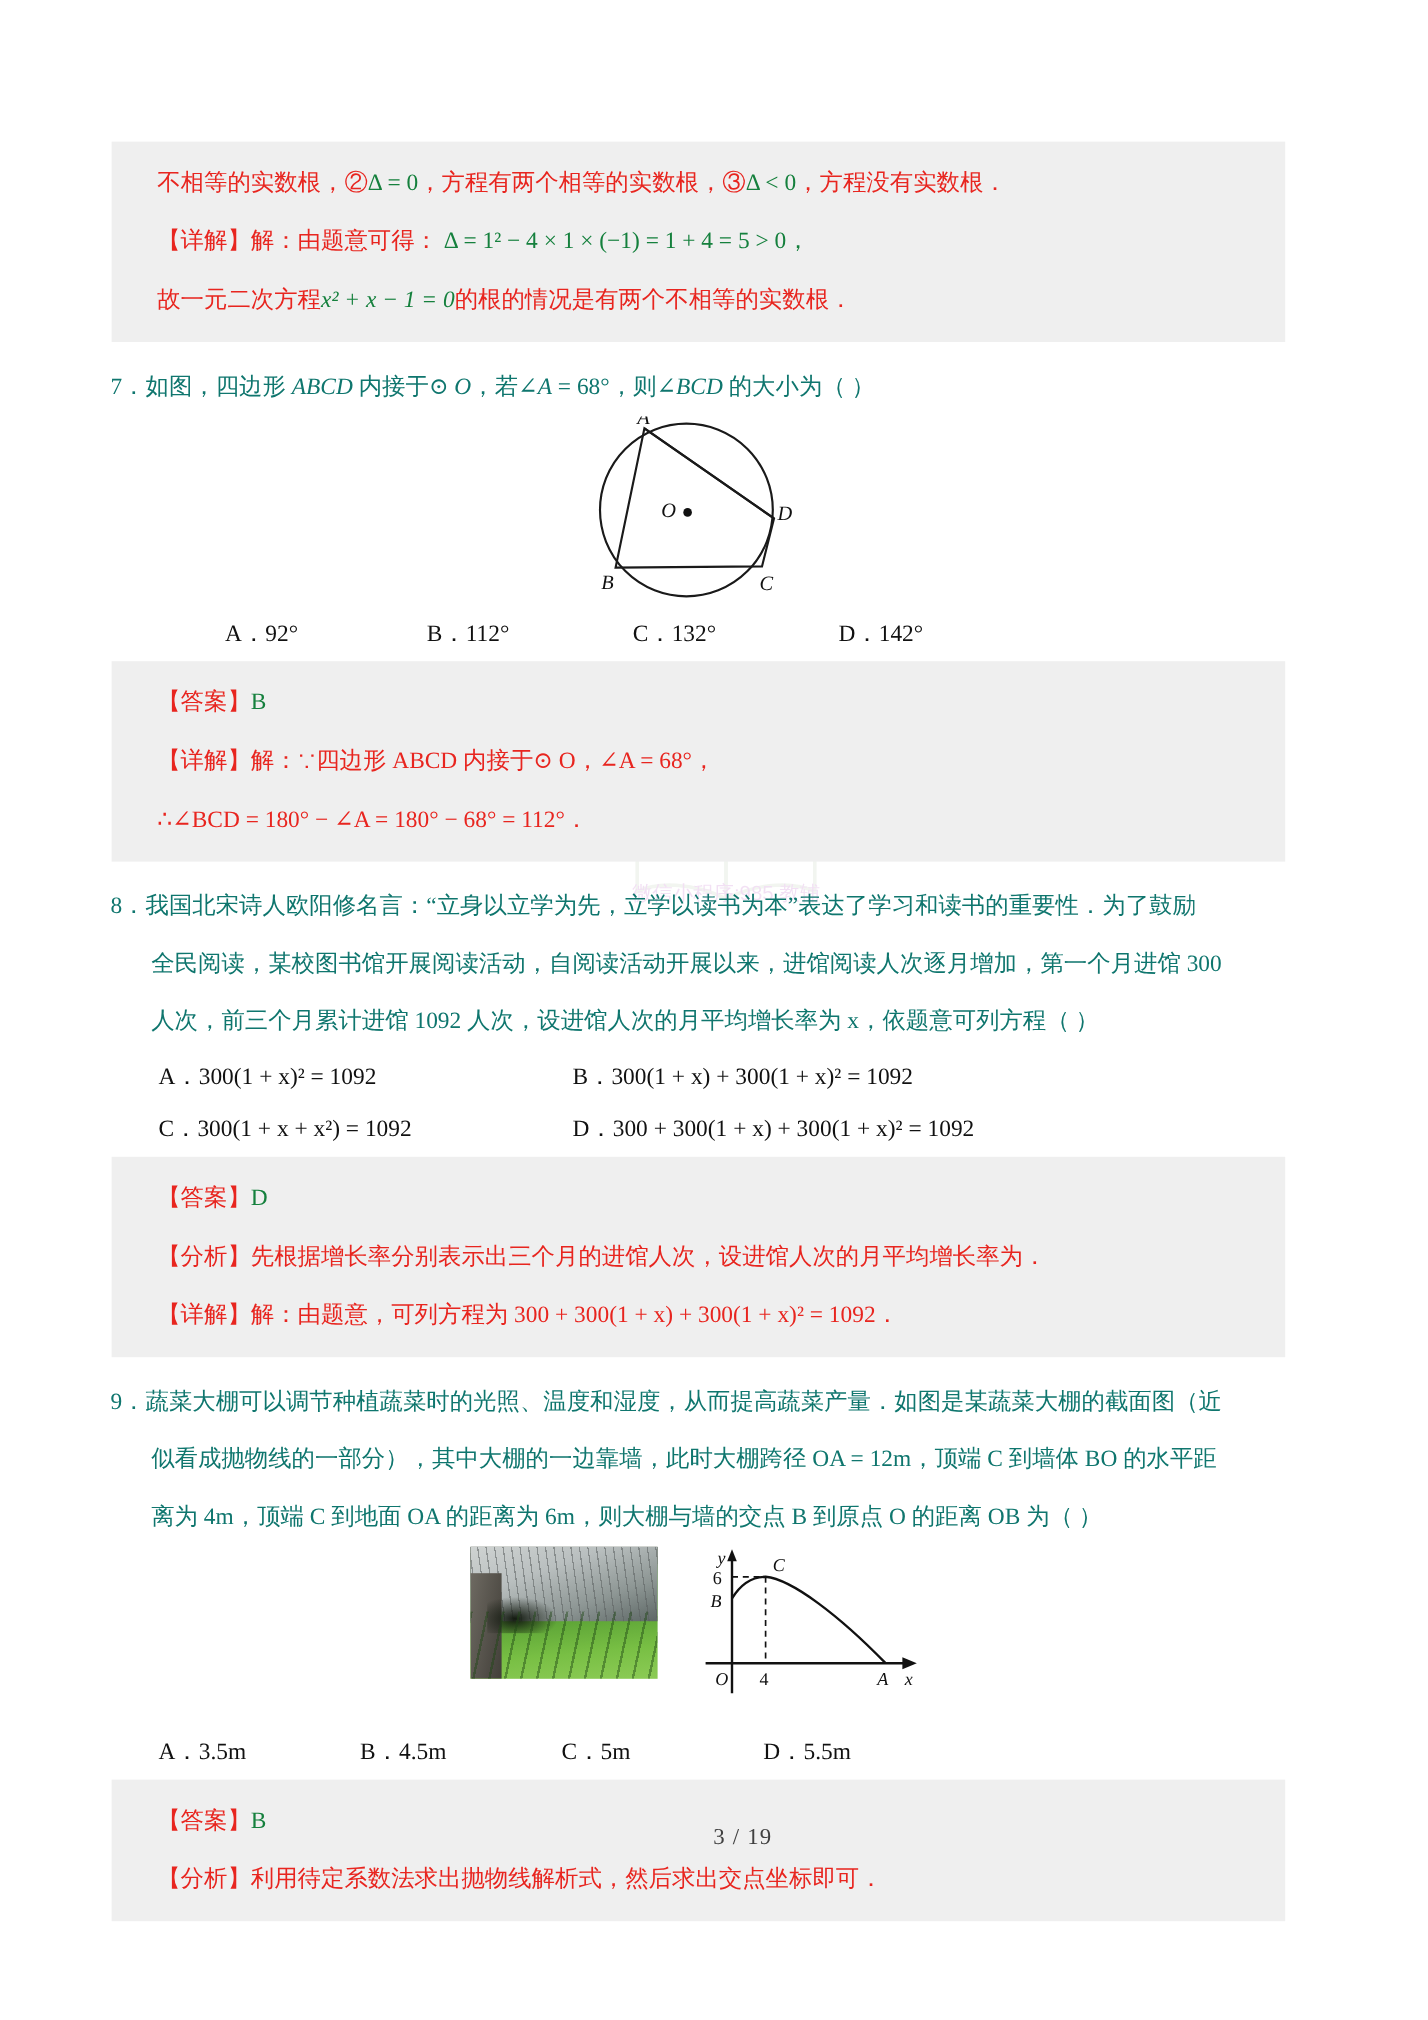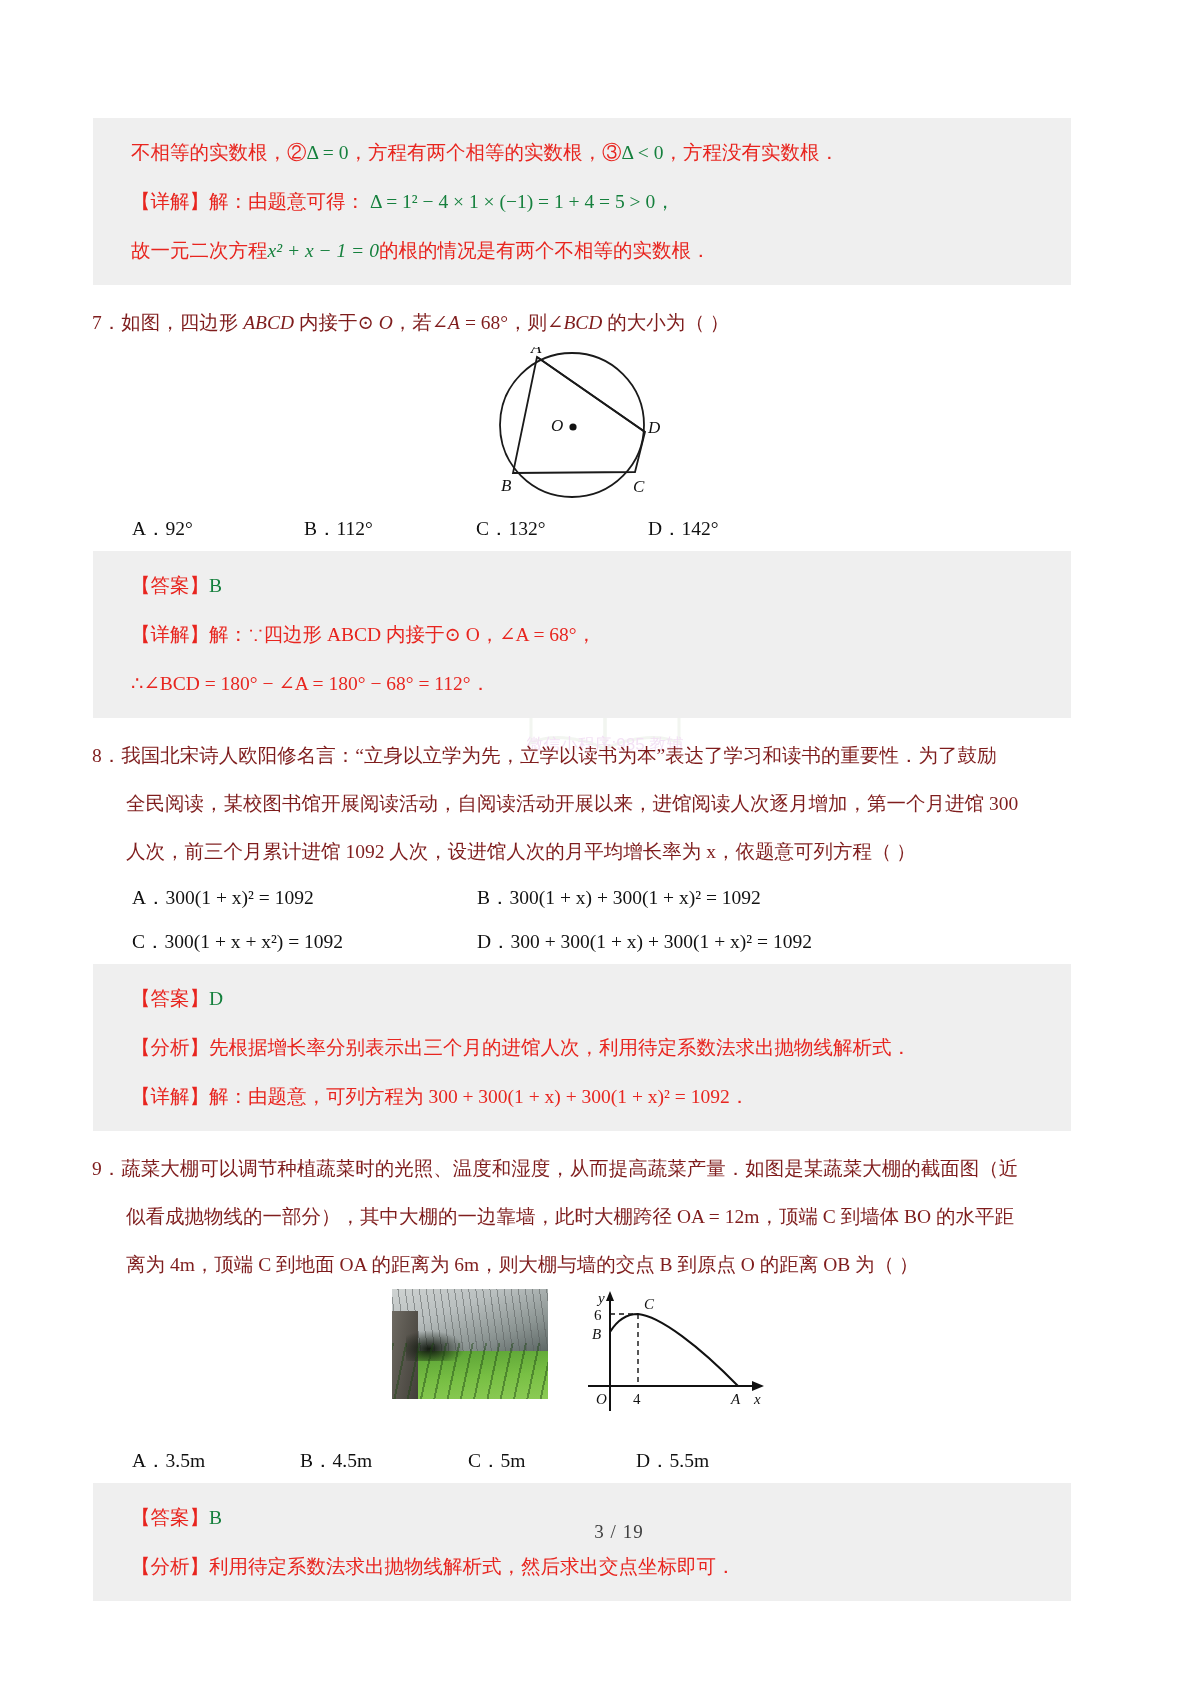--- a/index.html
+++ b/index.html
@@ -35,36 +35,36 @@
     line-height:49px;
     font-size:19.5px;
     white-space:nowrap;
   }
   .blk{color:#15803d;}
   .mi{font-style:italic;font-family:"Liberation Serif",serif;}
   
   .q{
     font-size:19.5px;
     line-height:48px;
-    color:#7f1d1d;
+    color:#0f766e;
   }
   .q .qline{white-space:nowrap;}
   .q .num{display:inline-block;}
   .indent{display:inline-block;width:34px;}
   .opts{
     display:flex;
     font-size:19.5px;
     line-height:44px;
     color:#111;
     padding-left:40px;
     box-sizing:border-box;
   }
   .opts .opt{flex:0 0 auto;}
   
-  .optrow-4 .opt{width:172px;}
+  .optrow-4 .opt{width:172px;text-align:center;}
   .optrow-2 .opt{width:345px;}
   .optrow-9 .opt{width:168px;}
   .spacer14{height:14px;}
   
   .fig-circle{
     height:160px;
     position:relative;
   }
   .fig-greenhouse{
     height:150px;
@@ -221,21 +221,21 @@
     <div class="opts optrow-2">
       <div class="opt"><span>C．</span><span>300(1 + x + x²) = 1092</span></div>
       <div class="opt"><span>D．</span><span>300 + 300(1 + x) + 300(1 + x)² = 1092</span></div>
     </div>
 
     <div class="sol">
       <div class="line">
         <span>【答案】</span><span class="blk">D</span>
       </div>
       <div class="line">
-        <span>【分析】</span><span>先根据增长率分别表示出三个月的进馆人次，利用待定系数法求出抛物线解析式．</span>
+        <span>【分析】</span><span>先根据增长率分别表示出三个月的进馆人次，设进馆人次的月平均增长率为．</span>
       </div>
       <div class="line">
         <span>【详解】</span><span>解：由题意，可列方程为 300 + 300(1 + x) + 300(1 + x)² = 1092．</span>
       </div>
     </div>
 
     <div class="spacer14"></div>
 
     <div class="q">
       <div class="qline">

